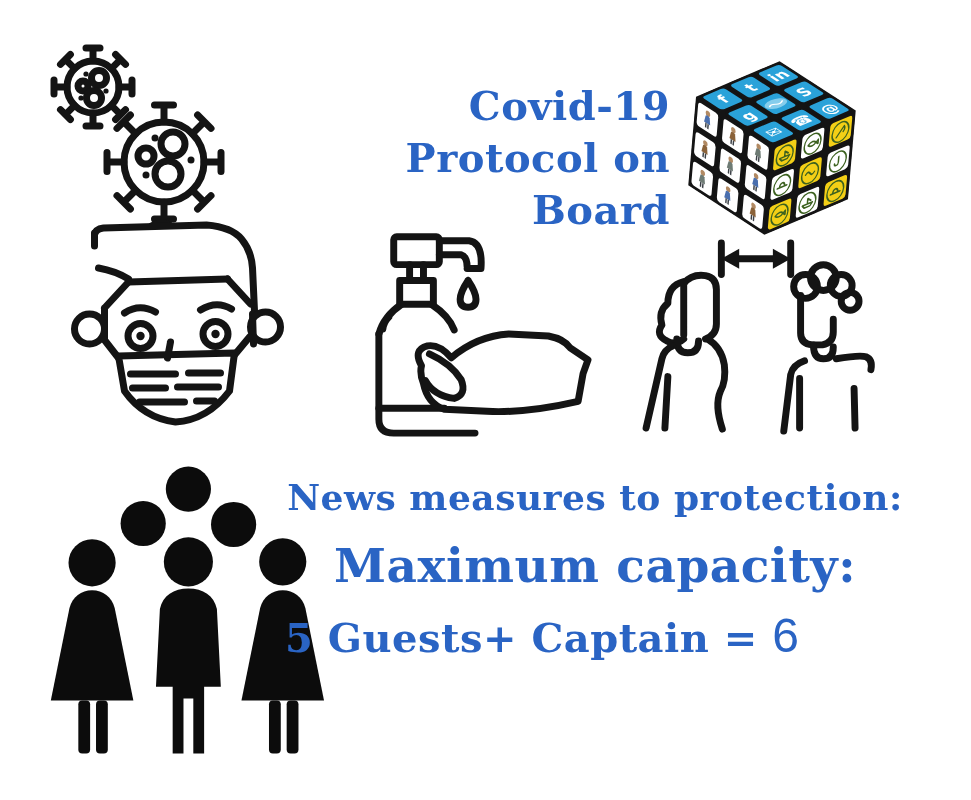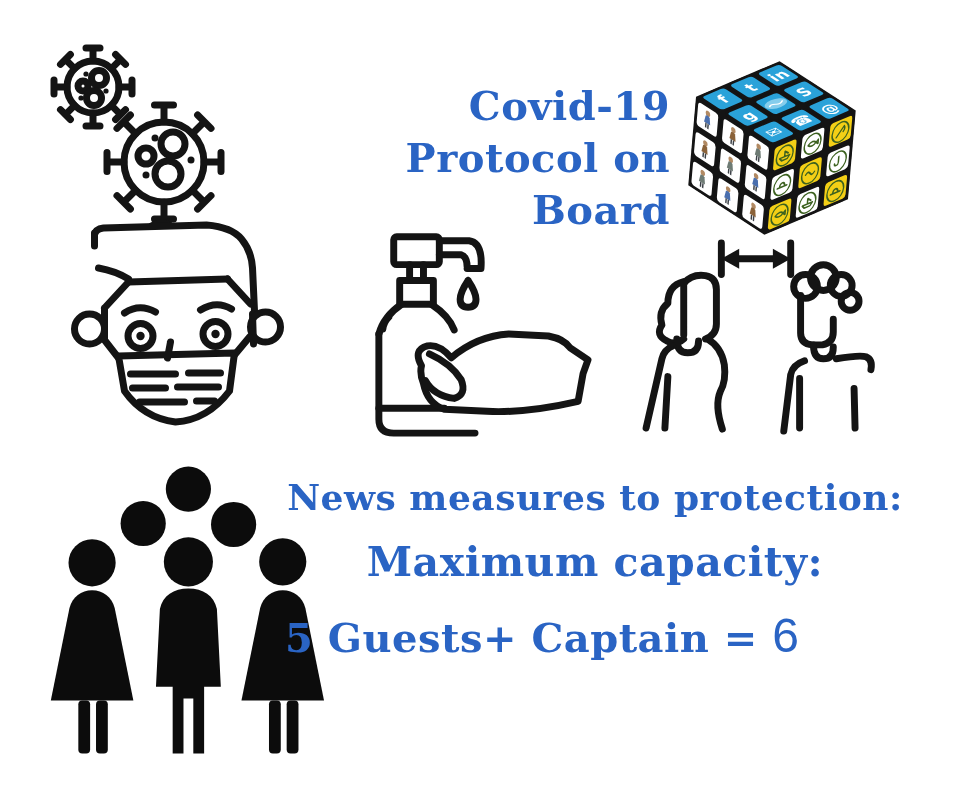--- a/index.html
+++ b/index.html
@@ -10,21 +10,21 @@
   .abs{position:absolute;}
   .blue-text{color:#2a64c4;font-weight:bold;letter-spacing:.5px;}
   #title{left:260px;top:80px;width:410px;text-align:right;font-size:40px;line-height:1.3;}
   #virus-svg{left:42px;top:30px;}
   #cube-svg{left:678px;top:52px;}
   #mask-svg{left:70px;top:219px;}
   #sanitizer-svg{left:358px;top:219px;}
   #distance-svg{left:621px;top:230px;}
   #crowd-svg{left:40px;top:461px;}
   #line-heading{left:285px;top:476px;width:620px;text-align:center;font-size:36px;}
-  #line-capacity{left:285px;top:538px;width:620px;text-align:center;font-size:41px;}
+  #line-capacity{left:285px;top:538px;width:620px;text-align:center;font-size:47px;}
   #line-detail{left:285px;top:608px;width:620px;text-align:left;font-size:40px;}
   #line-detail .big-six{font-family:"Liberation Sans","DejaVu Sans",sans-serif;font-weight:400;font-size:48px;}
   svg .ink{stroke:#141414;stroke-width:7;fill:none;stroke-linecap:round;stroke-linejoin:round;}
   svg .ink-fill{fill:#141414;}
 </style>
 </head>
 <body>
 
 <div id="title" class="abs blue-text">
   <div>Covid-19</div>

